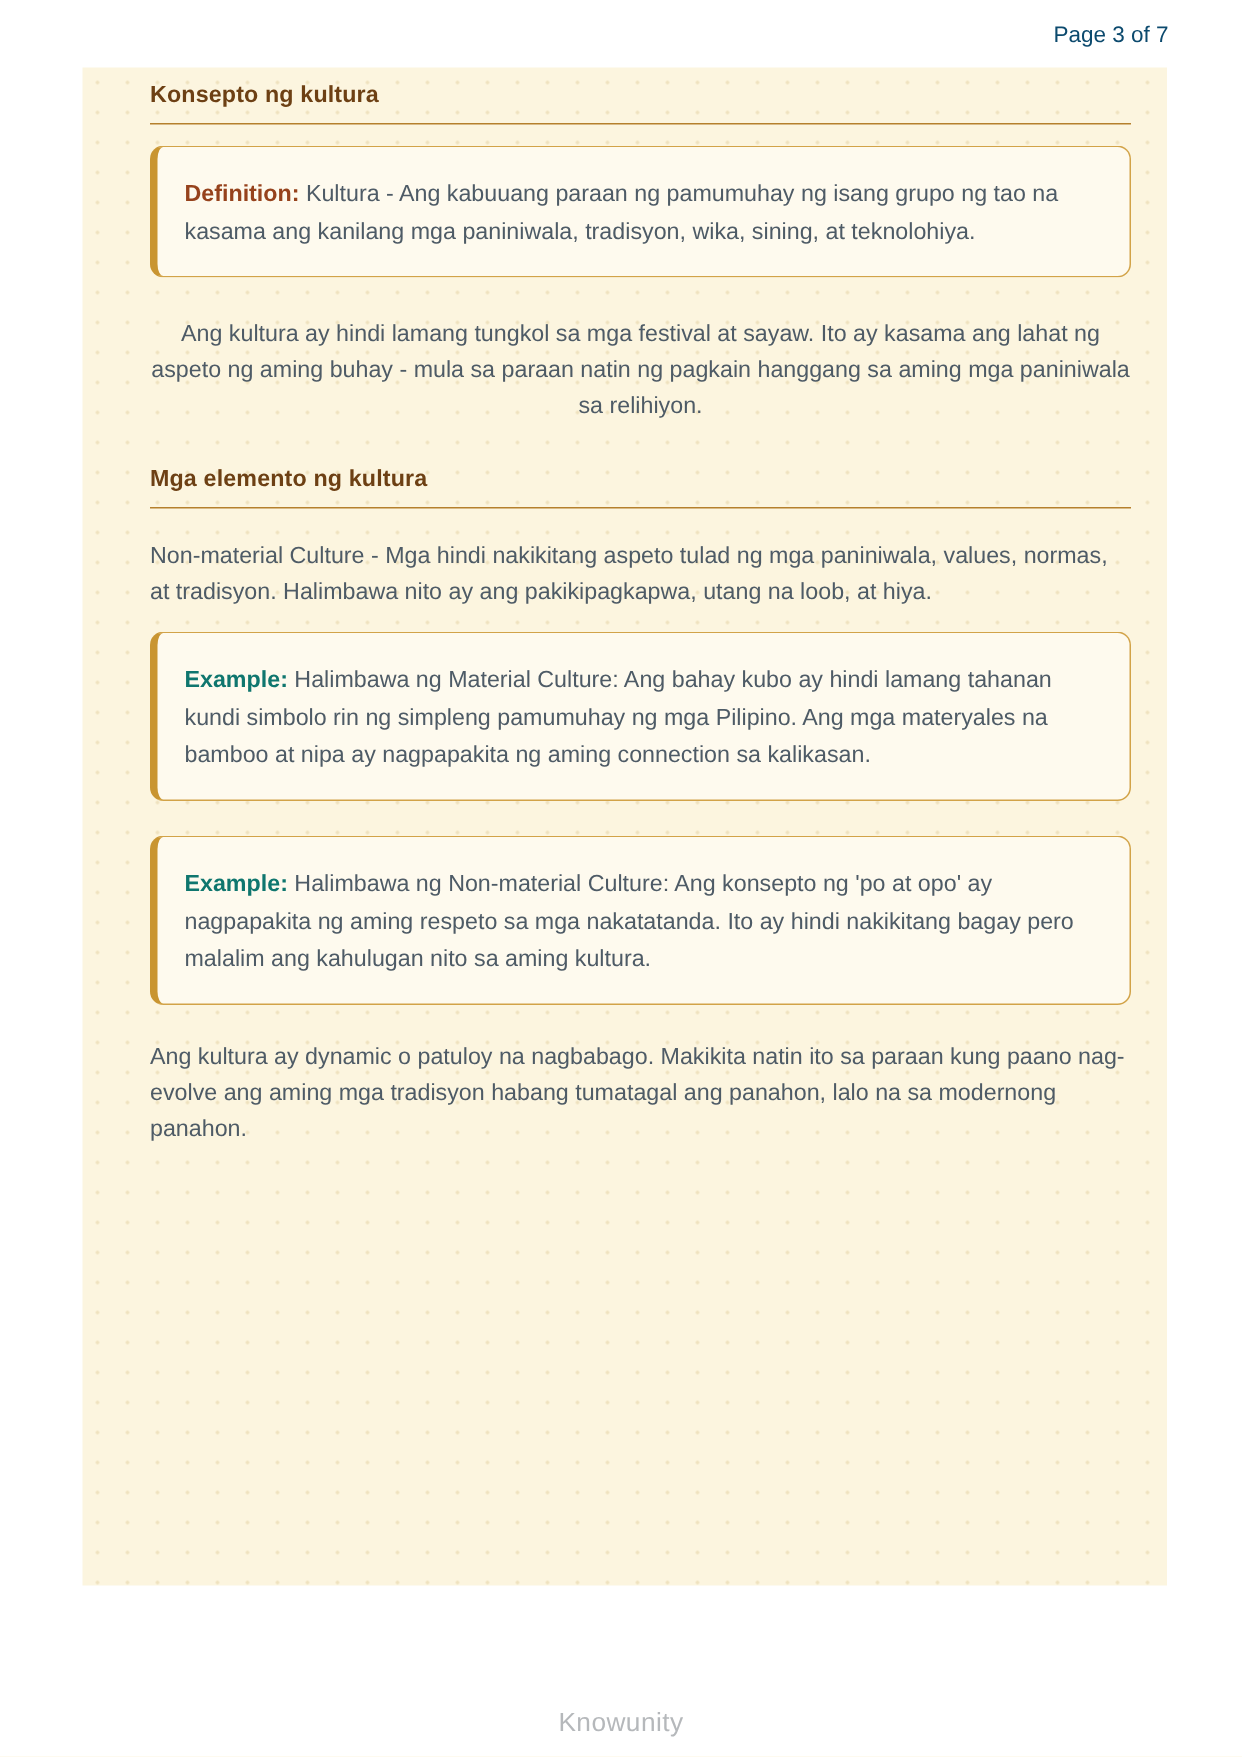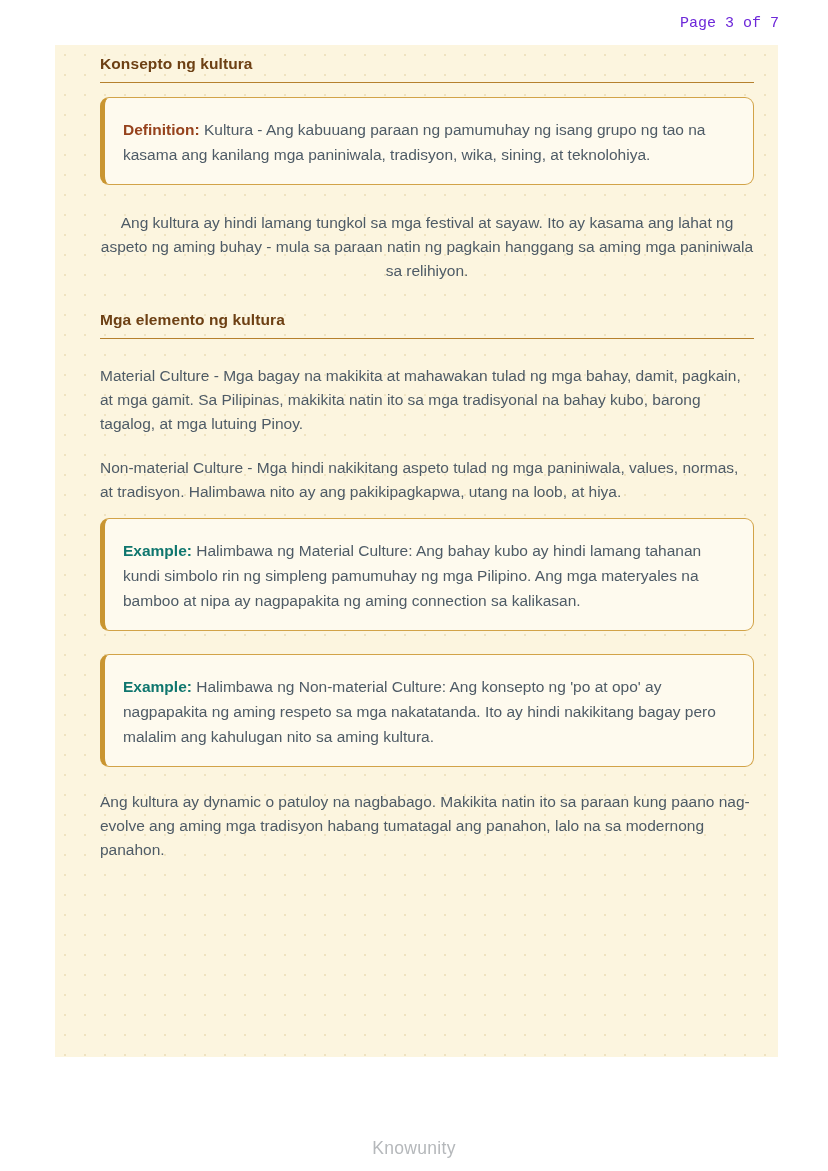--- a/index.html
+++ b/index.html
@@ -12,23 +12,23 @@
     background: #ffffff;
     position: relative;
     font-family: "Liberation Sans", sans-serif;
     overflow: hidden;
   }
 
   .page-indicator {
     position: absolute;
     top: 15px;
     right: 49px;
-    font-family: Liberation Mono, monospace;
+    font-family: Liberation Sans, sans-serif;
     font-size: 15px;
-    color: #6d28d9;
+    color: #0c4a6e;
   }
 
   .doc-page {
     position: absolute;
     left: 55px;
     top: 45px;
     width: 723px;
     height: 1012px;
     box-sizing: border-box;
     padding: 9px 24px 0 45px;
@@ -112,21 +112,20 @@
 
   <div class="callout mt-21">
     <p><span class="label-definition">Definition:</span> <span>Kultura - Ang kabuuang paraan ng pamumuhay ng isang grupo ng tao na kasama ang kanilang mga paniniwala, tradisyon, wika, sining, at teknolohiya.</span></p>
   </div>
 
   <p class="body-text mt-26">Ang kultura ay hindi lamang tungkol sa mga festival at sayaw. Ito ay kasama ang lahat ng aspeto ng aming buhay - mula sa paraan natin ng pagkain hanggang sa aming mga paniniwala sa relihiyon.</p>
 
   <h2 class="section-heading mt-27">Mga elemento ng kultura</h2>
   <hr class="heading-rule">
 
-  <p class="body-text mt-25">Material Culture - Mga bagay na makikita at mahawakan tulad ng mga bahay, damit, pagkain, at mga gamit. Sa Pilipinas, makikita natin ito sa mga tradisyonal na bahay kubo, barong tagalog, at mga lutuing Pinoy.</p>
 
   <p class="body-text mt-20">Non-material Culture - Mga hindi nakikitang aspeto tulad ng mga paniniwala, values, normas, at tradisyon. Halimbawa nito ay ang pakikipagkapwa, utang na loob, at hiya.</p>
 
   <div class="callout mt-21">
     <p><span class="label-example">Example:</span> <span>Halimbawa ng Material Culture: Ang bahay kubo ay hindi lamang tahanan kundi simbolo rin ng simpleng pamumuhay ng mga Pilipino. Ang mga materyales na bamboo at nipa ay nagpapakita ng aming connection sa kalikasan.</span></p>
   </div>
 
   <div class="callout mt-23">
     <p><span class="label-example">Example:</span> <span>Halimbawa ng Non-material Culture: Ang konsepto ng 'po at opo' ay nagpapakita ng aming respeto sa mga nakatatanda. Ito ay hindi nakikitang bagay pero malalim ang kahulugan nito sa aming kultura.</span></p>
   </div>

